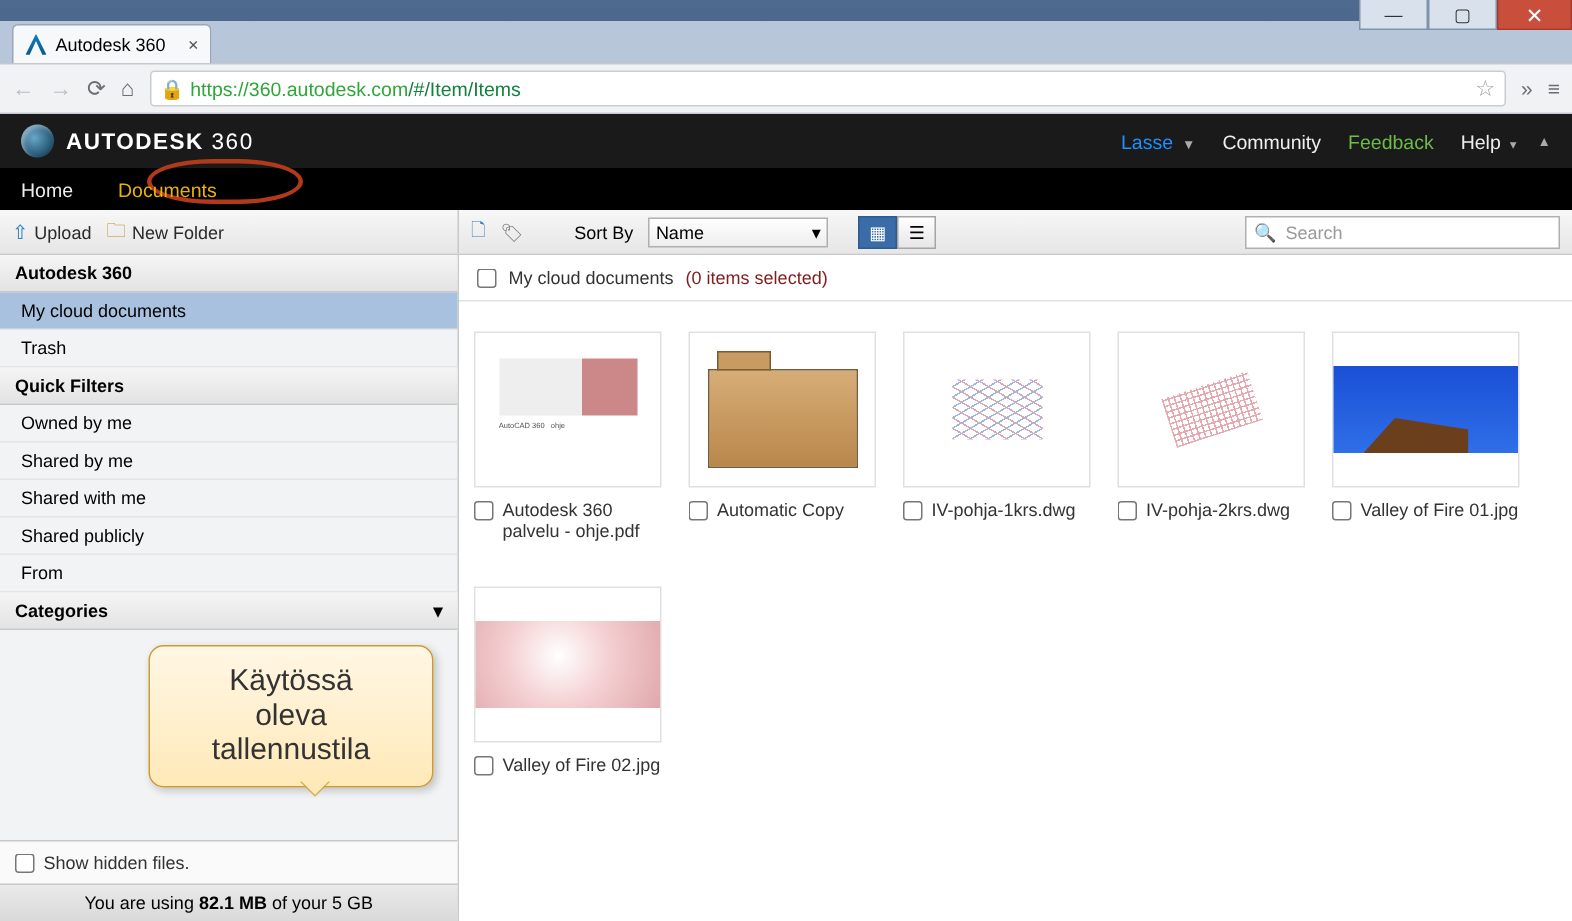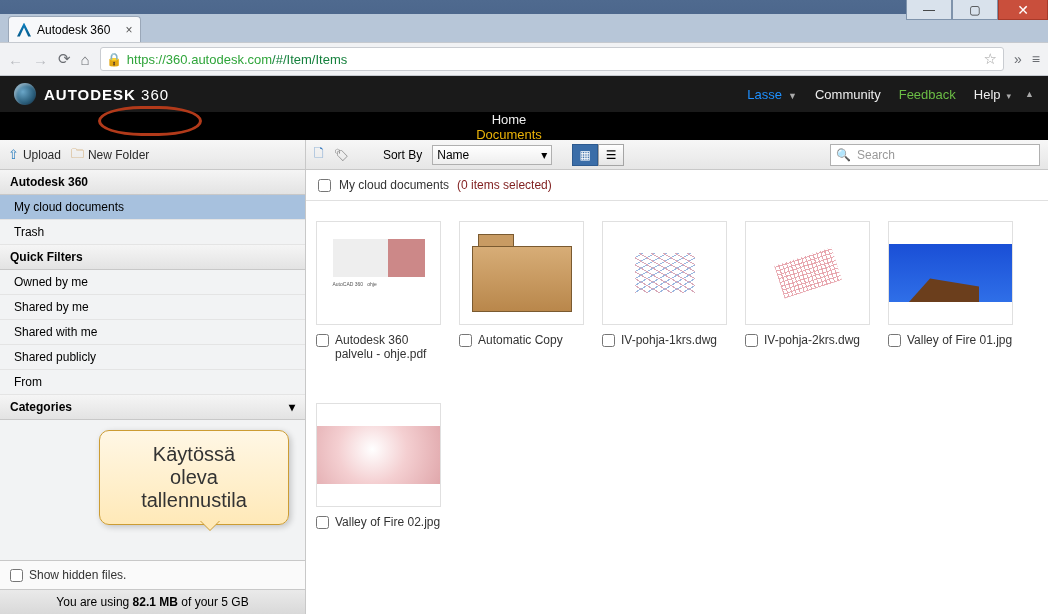--- a/index.html
+++ b/index.html
@@ -29,21 +29,21 @@
 .logo-text { font-size: 15px; letter-spacing: 1px; color: #fff; }
 .logo-text b { font-weight: 700; }
 .logo-text span { font-weight: 300; }
 .apphdr .sp { flex: 1; }
 .apphdr .lnk { margin-left: 18px; color: #eee; }
 .apphdr .lnk.user { color: #1e90ff; }
 .apphdr .lnk.fb { color: #6bbd45; }
 .apphdr .caret { font-size: 9px; margin-left: 6px; color: #aaa; }
 
 
-.apptabs { height: 28px; background: #000; display: flex; align-items: center; padding: 0 14px; color: #eee; font-size: 13px; position: relative; flex-direction: column; }
+.apptabs { height: 28px; background: #000; display: flex; align-items: center; padding: 0 14px; color: #eee; font-size: 13px; position: relative; }
 .apptabs .t { margin-right: 30px; }
 .apptabs .t.doc { color: #eab308; position: relative; z-index: 1; }
 .circle-annot { position: absolute; left: 98px; top: -6px; width: 104px; height: 30px; border: 3px solid #b23a1a; border-radius: 50%/60%; }
 
 
 .toolbar { height: 30px; background: linear-gradient(#f7f7f7,#e6e6e6); border-bottom: 1px solid #c8c8c8; display: flex; align-items: center; font-size: 12px; }
 .toolbar .left { width: 306px; display: flex; align-items: center; padding: 0 8px; gap: 10px; border-right: 1px solid #c8c8c8; height: 100%; }
 .toolbar .right { flex: 1; display: flex; align-items: center; padding: 0 8px; gap: 10px; height: 100%; }
 .tbtn { display: flex; align-items: center; gap: 4px; cursor: pointer; color: #2a2a2a; }
 .ic-upload { color: #2d7fbf; font-size: 13px; }
@@ -70,21 +70,21 @@
   content: ""; position: absolute; bottom: -16px; left: 100px; width: 0; height: 0;
   border: 10px solid transparent; border-top-color: #ffe9b8;
   filter: drop-shadow(0 1px 0 #cc9c33);
 }
 .side-bot { border-top: 1px solid #c8c8c8; padding: 7px 10px; display: flex; align-items: center; gap: 6px; color: #333; background: #fafafa; }
 .side-quota { background: linear-gradient(#eaeaea,#d9d9d9); border-top: 1px solid #c8c8c8; text-align: center; padding: 5px; font-size: 12px; }
 .side-quota b { font-weight: bold; }
 
 .main { flex: 1; background: #fff; overflow: auto; }
 .mainhdr { padding: 8px 12px; border-bottom: 1px solid #e0e0e0; font-size: 12px; color: #333; display: flex; align-items: center; gap: 8px; }
-.grid { display: flex; flex-wrap: wrap; padding: 20px 10px; gap: 42px 18px; }
+.grid { display: flex; flex-wrap: wrap; padding: 20px 10px; gap: 30px 18px; }
 .card { width: 125px; display: flex; flex-direction: column; }
 .thumb { width: 125px; height: 104px; border: 1px solid #e0e0e0; background: #fff; display: flex; align-items: center; justify-content: center; }
 .cap { display: flex; align-items: flex-start; gap: 6px; margin-top: 8px; font-size: 12px; color: #333; }
 .cap input[type=checkbox]{ margin-top:1px; }
 
 
 .th-folder { width: 100px; height: 78px; position: relative; }
 .th-folder::before { content: ""; position: absolute; top: 0; left: 6px; width: 34px; height: 14px; background: #c89b63; border: 1px solid #7a5a30; border-bottom: none; }
 .th-folder::after { content: ""; position: absolute; top: 12px; left: 0; right: 0; bottom: 0; background: linear-gradient(#d7ad77,#b9874b); border: 1px solid #7a5a30; }
 .th-doc { width: 100px; height: 80px; background: #fff; padding: 6px 4px; font-size: 5px; color: #555; display:flex; flex-direction:column; gap:4px;}

